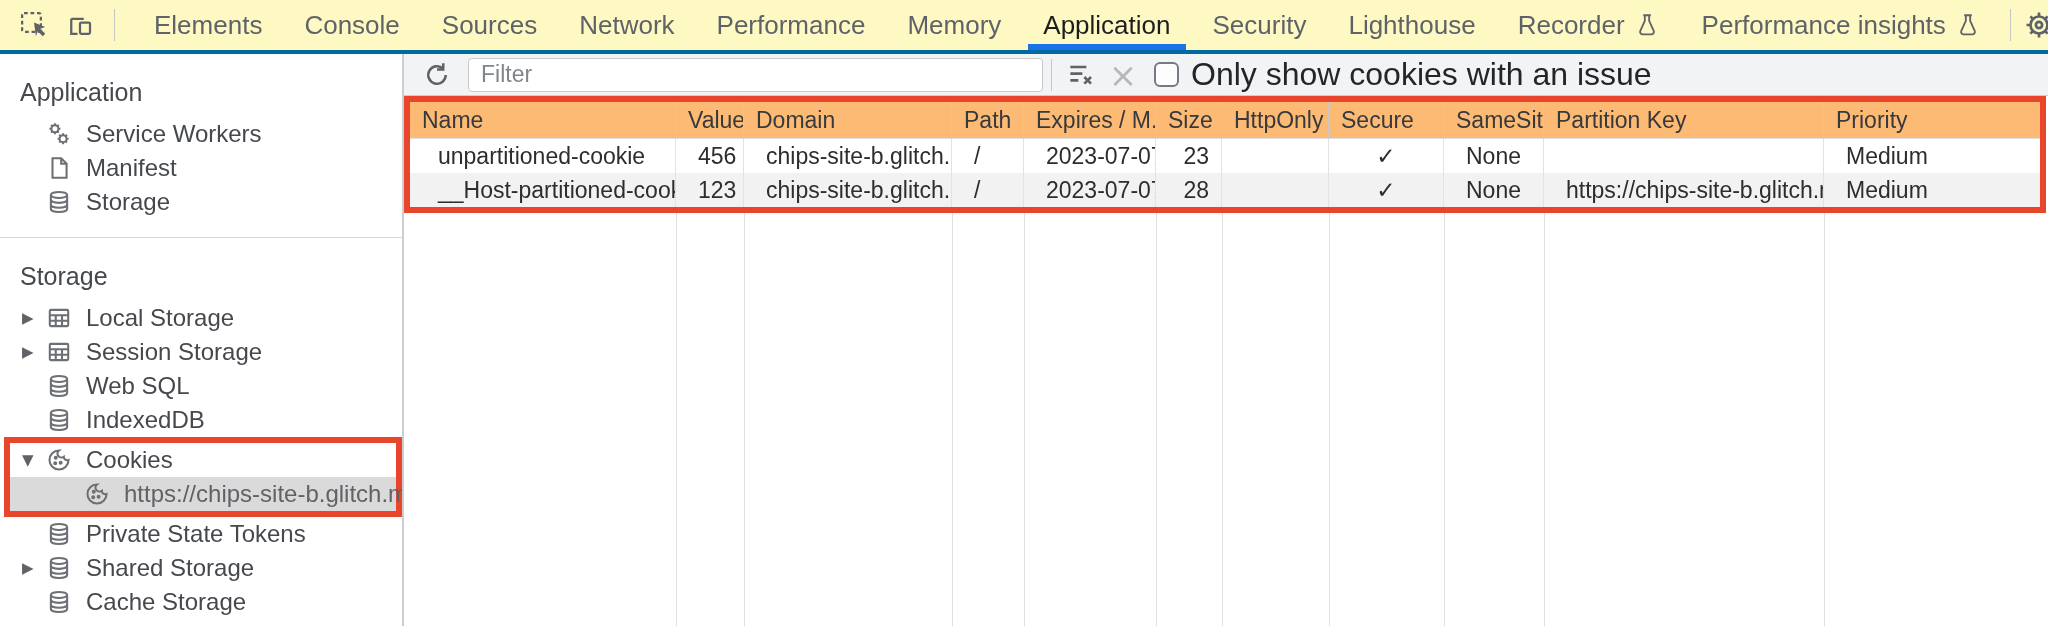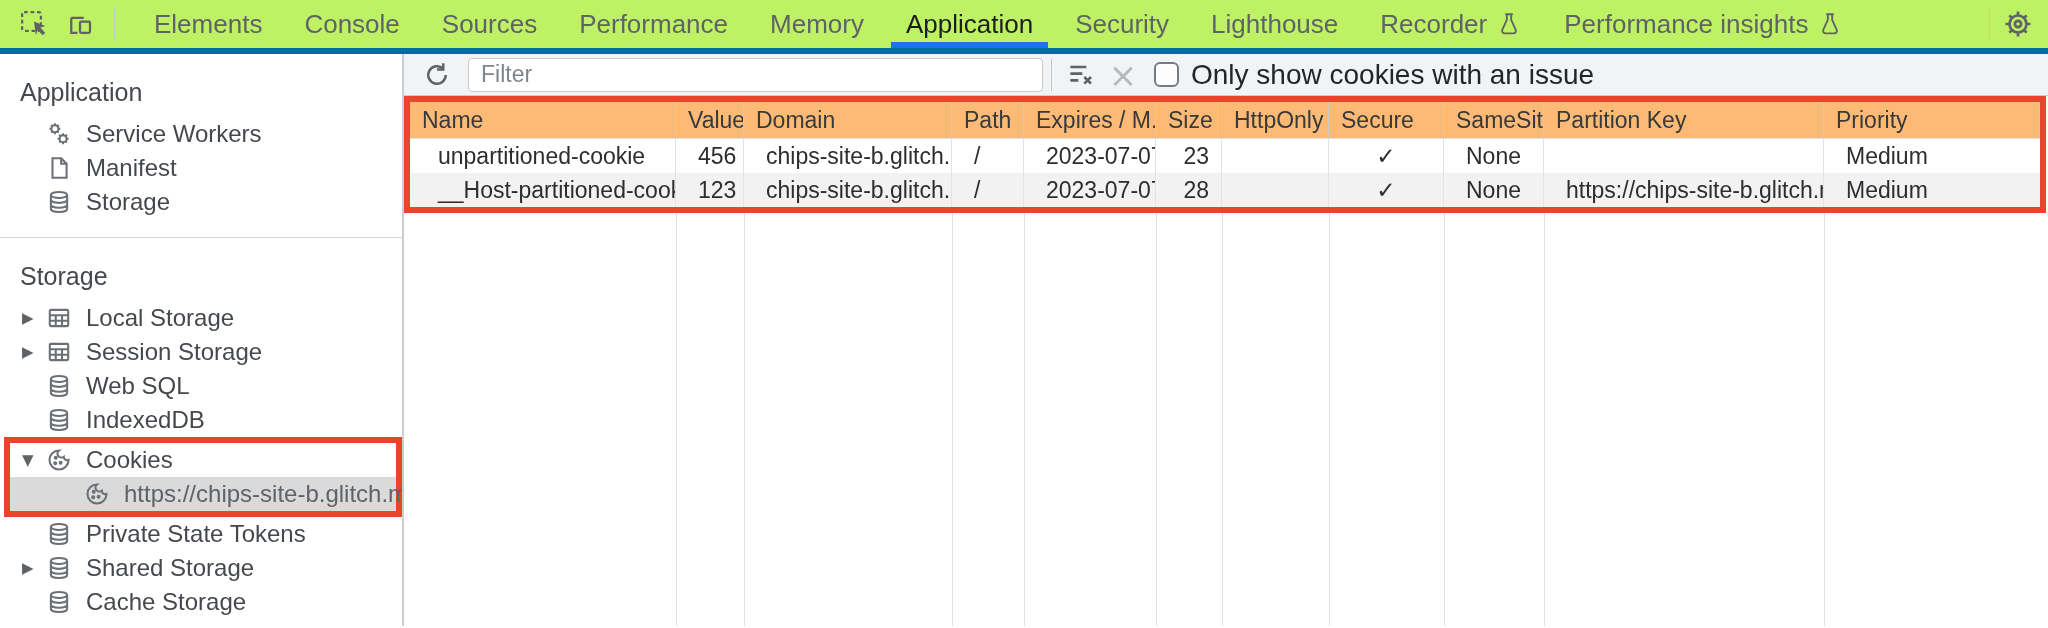--- a/index.html
+++ b/index.html
@@ -1,20 +1,20 @@
 <!DOCTYPE html>
 <html><head>
 <meta charset="utf-8">
 <style>
   * { margin:0; padding:0; box-sizing:border-box; }
   html,body { width:2048px; height:628px; overflow:hidden; background:#fff;
     font-family:"Liberation Sans", sans-serif; color:#303030; }
 
   
-  .tabbar { height:54px; background:#bef264; border-bottom:6px solid #0369a1;
+  .tabbar { height:54px; background:#fef9c3; border-bottom:4px solid #0369a1;
     display:flex; align-items:stretch; }
   .tabbar-left { display:flex; align-items:center; padding:0 10px 0 14px; gap:6px; }
   .icon-btn { width:40px; height:40px; display:flex; align-items:center; justify-content:center;
     border-radius:4px; color:#5f6368; }
   .vsep { width:1px; height:32px; background:#c6c6c6; margin:0 8px; align-self:center; }
   .tabs { display:flex; align-items:stretch; }
   .tab { display:flex; align-items:center; gap:9px; padding:0 21px; font-size:26px;
     color:#5f6368; position:relative; white-space:nowrap; }
   .tab.active { color:#1c1d1f; }
   .tab.active::after { content:""; position:absolute; left:6px; right:6px; bottom:0;
@@ -46,21 +46,21 @@
   .filter-input { width:575px; height:34px; margin-left:10px; border:1px solid #c9c9c9;
     border-radius:4px; background:#fff; font-size:23px; padding:0 12px; color:#303030;
     font-family:"Liberation Sans", sans-serif; outline:none; }
   .filter-input::placeholder { color:#80868b; }
   .tool-ic { display:flex; align-items:center; justify-content:center;
     width:42px; height:36px; color:#5f6368; }
   .tool-ic.disabled { color:#b5b8bc; }
   .x-glyph { font-size:34px; font-family:"DejaVu Sans", sans-serif; line-height:1; }
   .chk { width:25px; height:25px; border:2px solid #767b81; border-radius:6px;
     background:#fdfdfd; margin:0 12px 0 10px; flex-shrink:0; }
-  .chk-label { font-size:28px; color:#232527; white-space:nowrap; }
+  .chk-label { font-size:32px; color:#232527; white-space:nowrap; }
 
   
   .grid-lines { position:absolute; left:0; right:0; top:42px; bottom:0; pointer-events:none; }
   .grid-lines i { position:absolute; top:0; bottom:0; width:1px; background:#e0e0e0; }
 
   
   .table-hl { position:absolute; top:42px; left:0; width:1642px;
     border:6px solid #e8452c; background:#fff; }
   .ctable { display:table; table-layout:fixed; width:1630px; font-size:23px; }
   .crow { display:table-row; }
@@ -92,20 +92,21 @@
         <path d="M5 7 h10 M5 7 v12 h5"></path>
         <rect x="12" y="10" width="8" height="9" rx="1"></rect>
       </svg>
     </span>
     <span class="vsep"></span>
   </div>
   <div class="tabs">
     <span class="tab">Elements</span>
     <span class="tab">Console</span>
     <span class="tab">Sources</span>
+    <span class="tab">Network</span>
     <span class="tab">Performance</span>
     <span class="tab">Memory</span>
     <span class="tab active">Application</span>
     <span class="tab">Security</span>
     <span class="tab">Lighthouse</span>
     <span class="tab">
       <span>Recorder</span>
       <span>
         <svg width="26" height="26" viewBox="0 0 24 24" fill="none" stroke="currentColor" stroke-width="1.7">
           <path d="M8.5 3 h7 M10 3 v5.2 L5.8 17.5 a2.3 2.3 0 0 0 2.1 3.2 h8.2 a2.3 2.3 0 0 0 2.1-3.2 L14 8.2 V3"></path>

